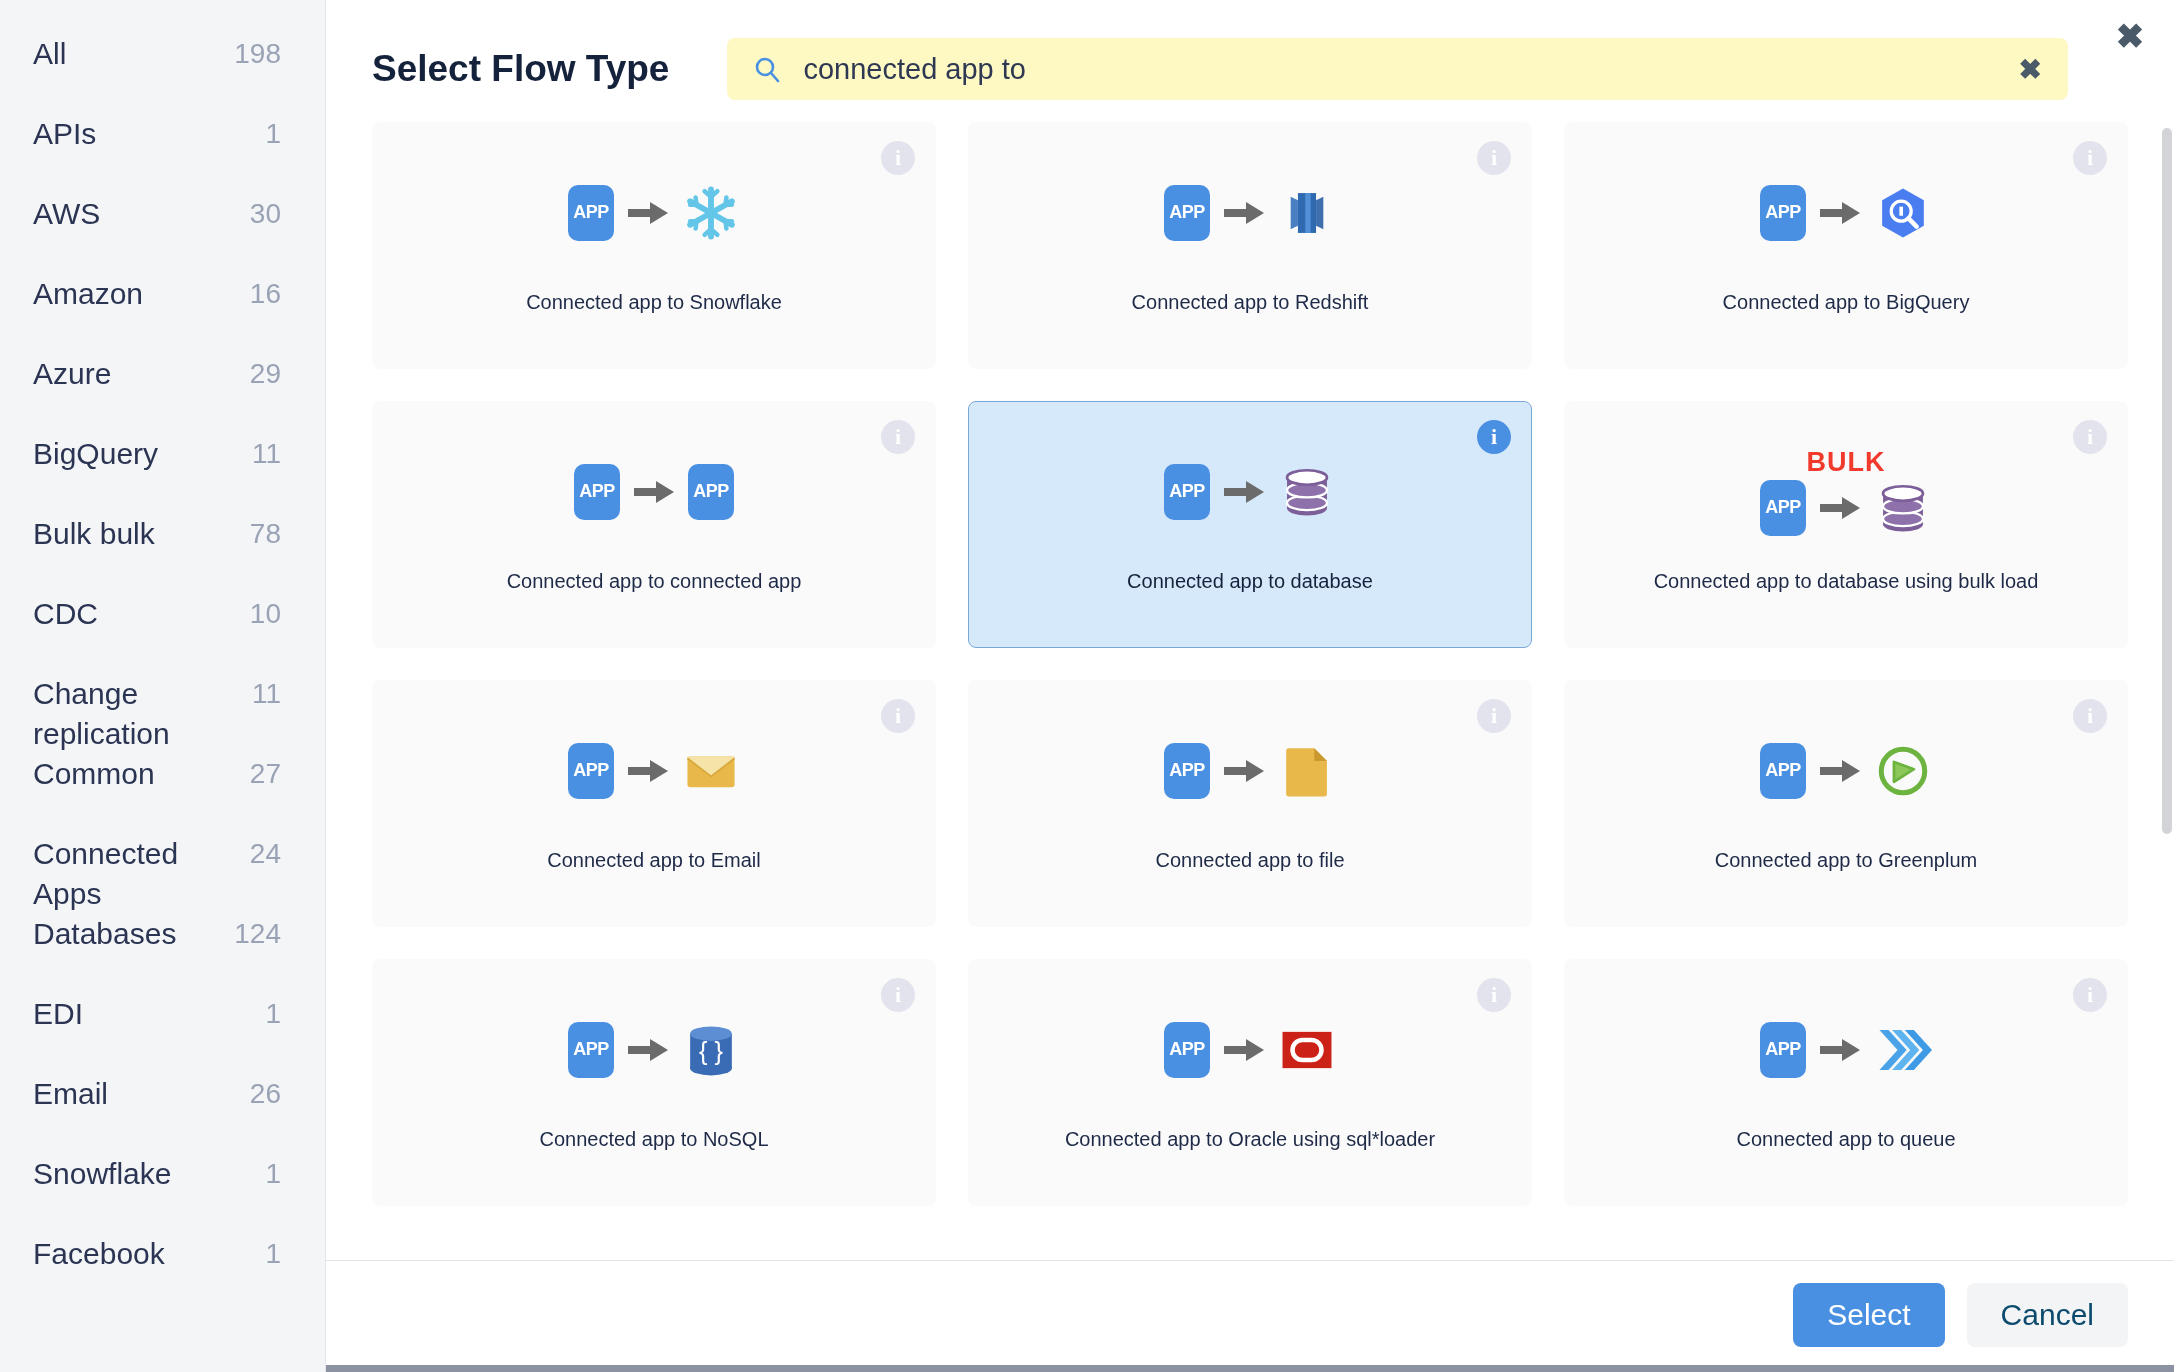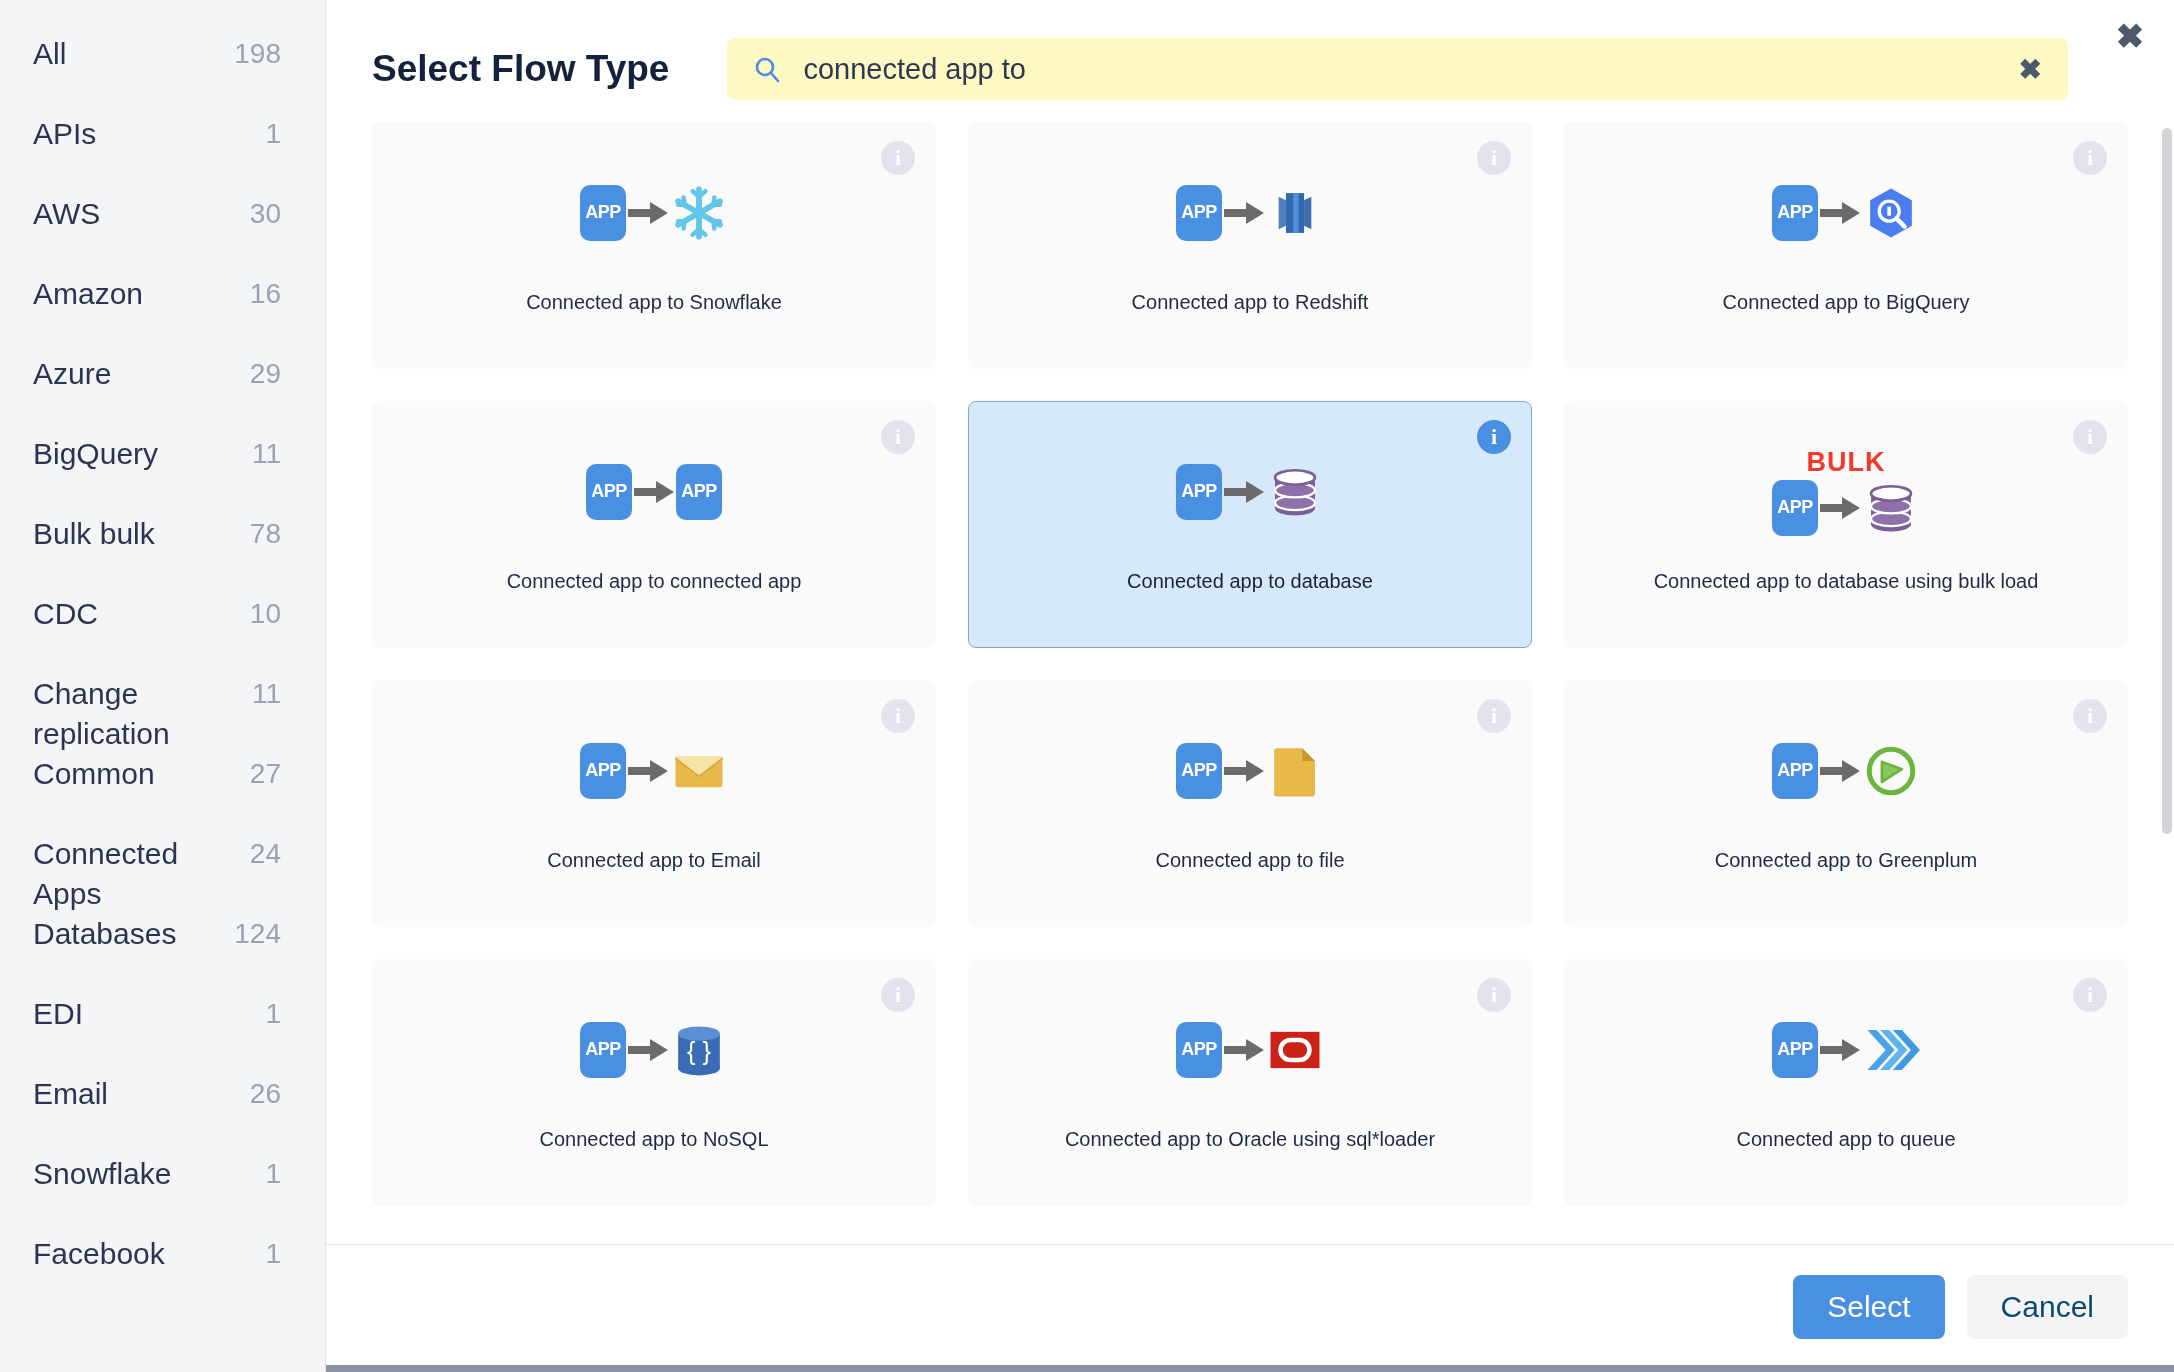--- a/index.html
+++ b/index.html
@@ -111,21 +111,21 @@
   }
   .card.selected .card-info { background: #4a90e2; }
   .card-art {
     height: 86px; display: flex; align-items: center; justify-content: center;
     flex-direction: column; margin-bottom: 8px;
   }
   .bulk-tag {
     font-size: 27px; font-weight: 700; color: #f1392c;
     letter-spacing: 1px; line-height: 30px; margin-bottom: 2px;
   }
-  .flow-row { display: flex; align-items: center; gap: 0; }
+  .flow-row { display: flex; align-items: center; gap: 12px; }
   .card-label {
     font-size: 20px; color: #1e2a47; text-align: center; line-height: 40px;
     margin-top: 18px;
   }
   .card.selected .card-label { color: #15223b; }
 
   
   .app-chip {
     width: 46px; height: 56px; border-radius: 10px;
     background: #4a90e2;
@@ -137,21 +137,21 @@
   .arrow { width: 44px; height: 30px; flex: 0 0 44px; display:block; }
   .tgt { width: 58px; height: 58px; flex: 0 0 58px; display:block; }
 
   
   .footer {
     flex: 0 0 auto;
     border-top: 1px solid #e3e5e9;
     background: #ffffff;
     padding: 26px 46px 30px 46px;
     display: flex; justify-content: flex-end; align-items: center; gap: 22px;
-    height: 128px;
+    height: 112px;
   }
   .btn {
     border: none; border-radius: 8px;
     font-size: 30px; font-family: "Liberation Sans", sans-serif;
     padding: 0 34px; height: 64px; cursor: pointer;
     display: flex; align-items: center; justify-content: center;
   }
   .btn-primary { background: #4a90e2; color: #ffffff; }
   .btn-secondary { background: #f3f4f6; color: #0c4a6e; }
 

